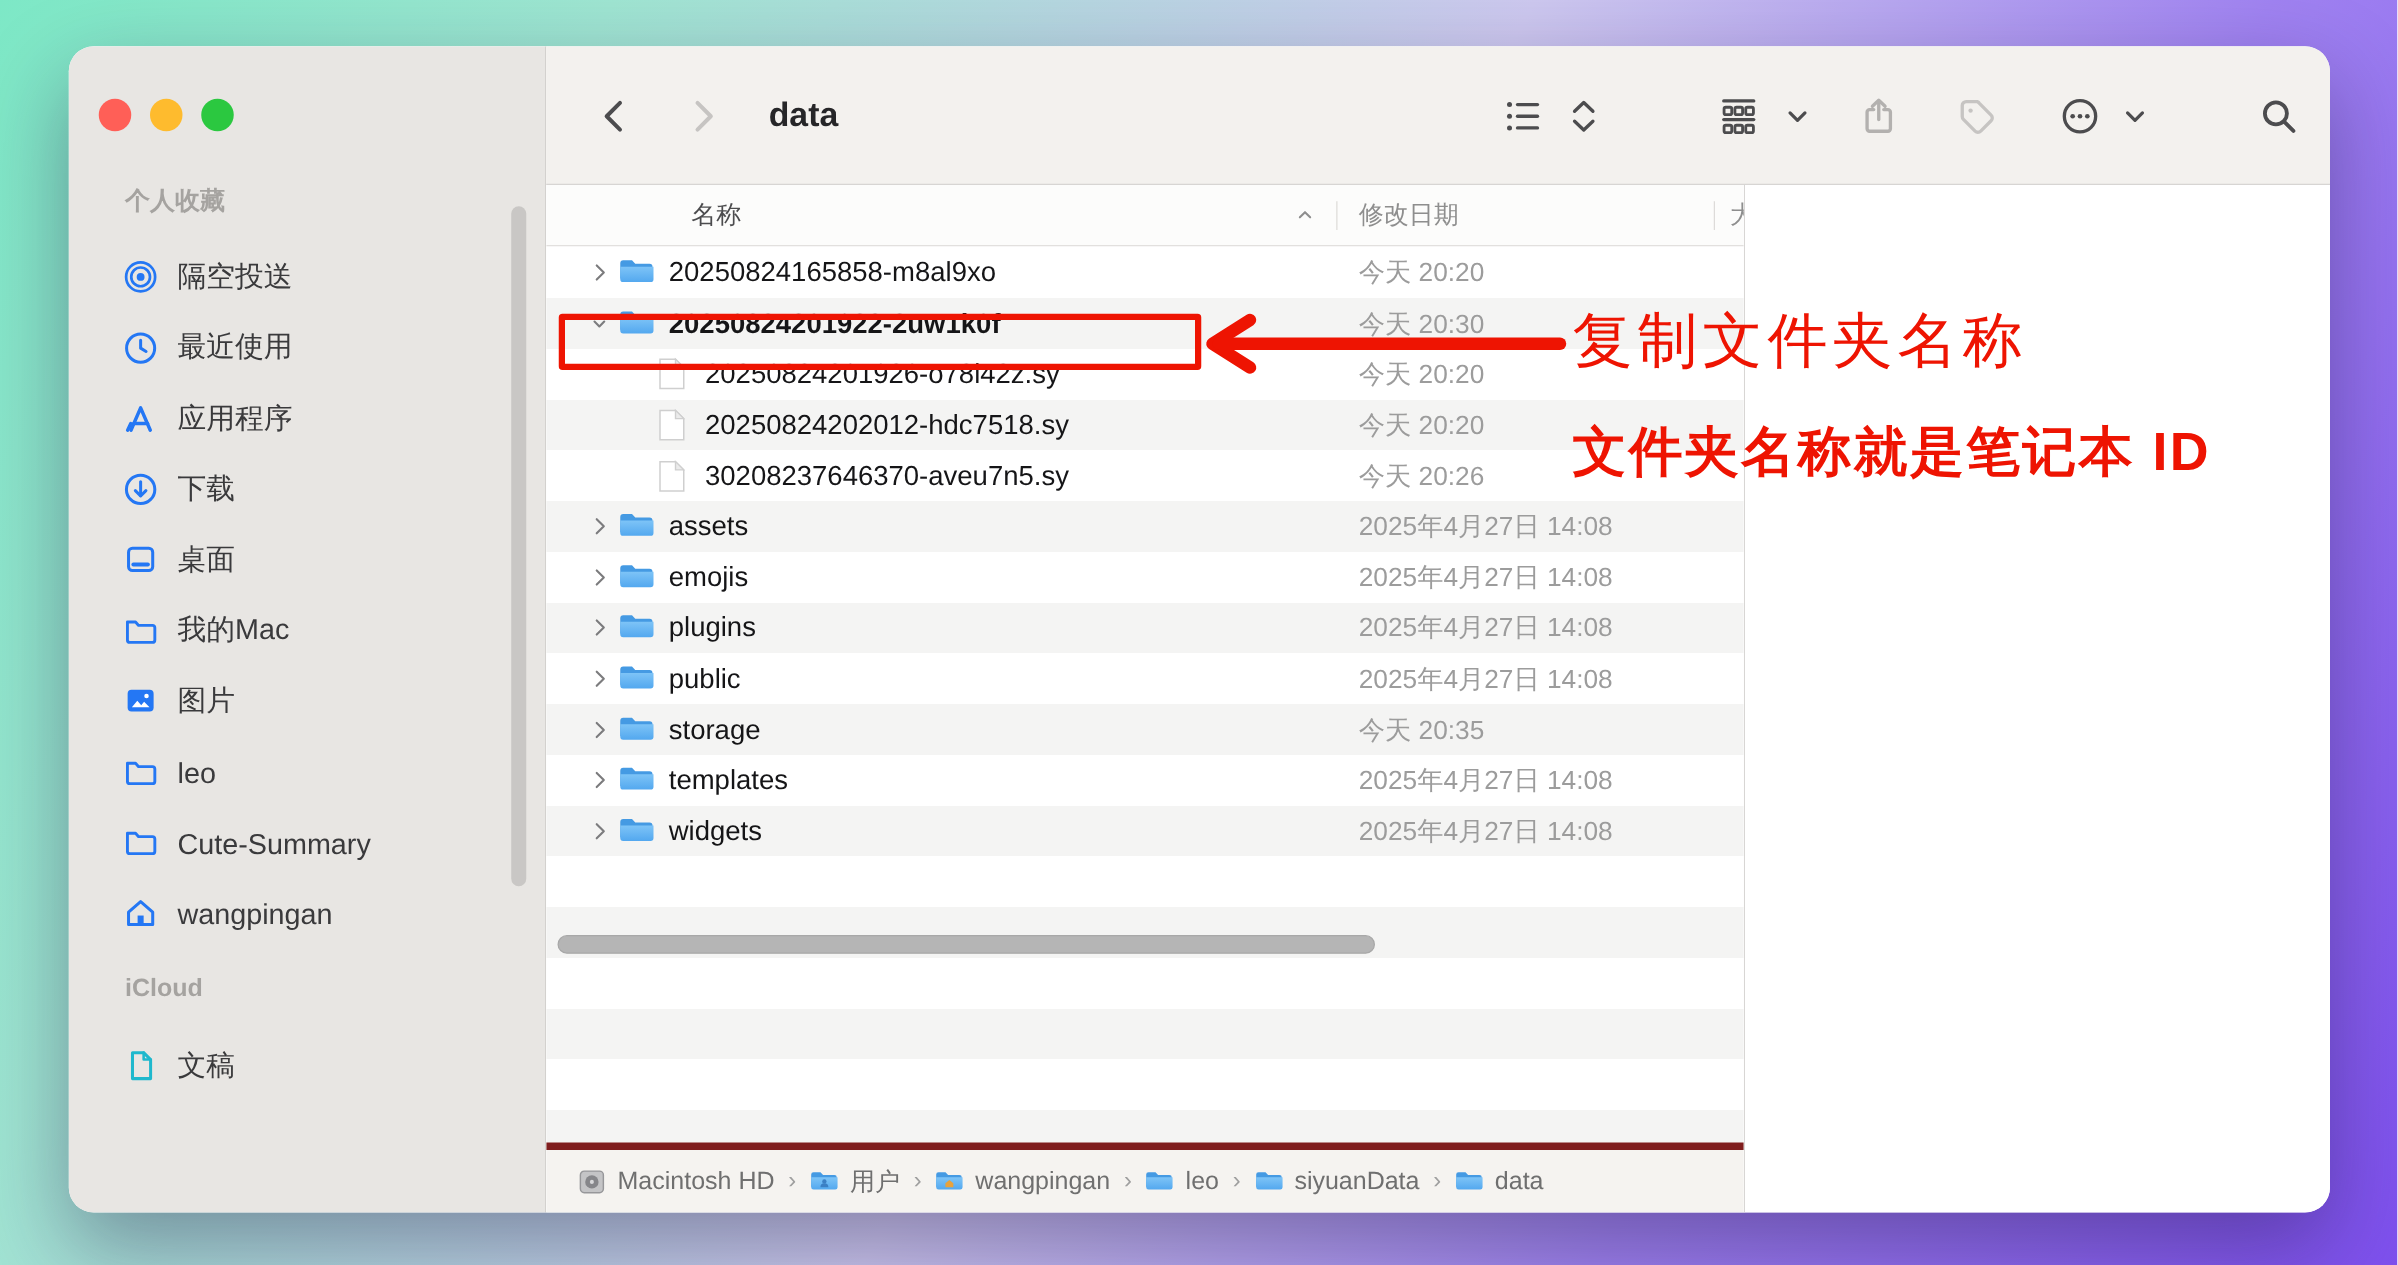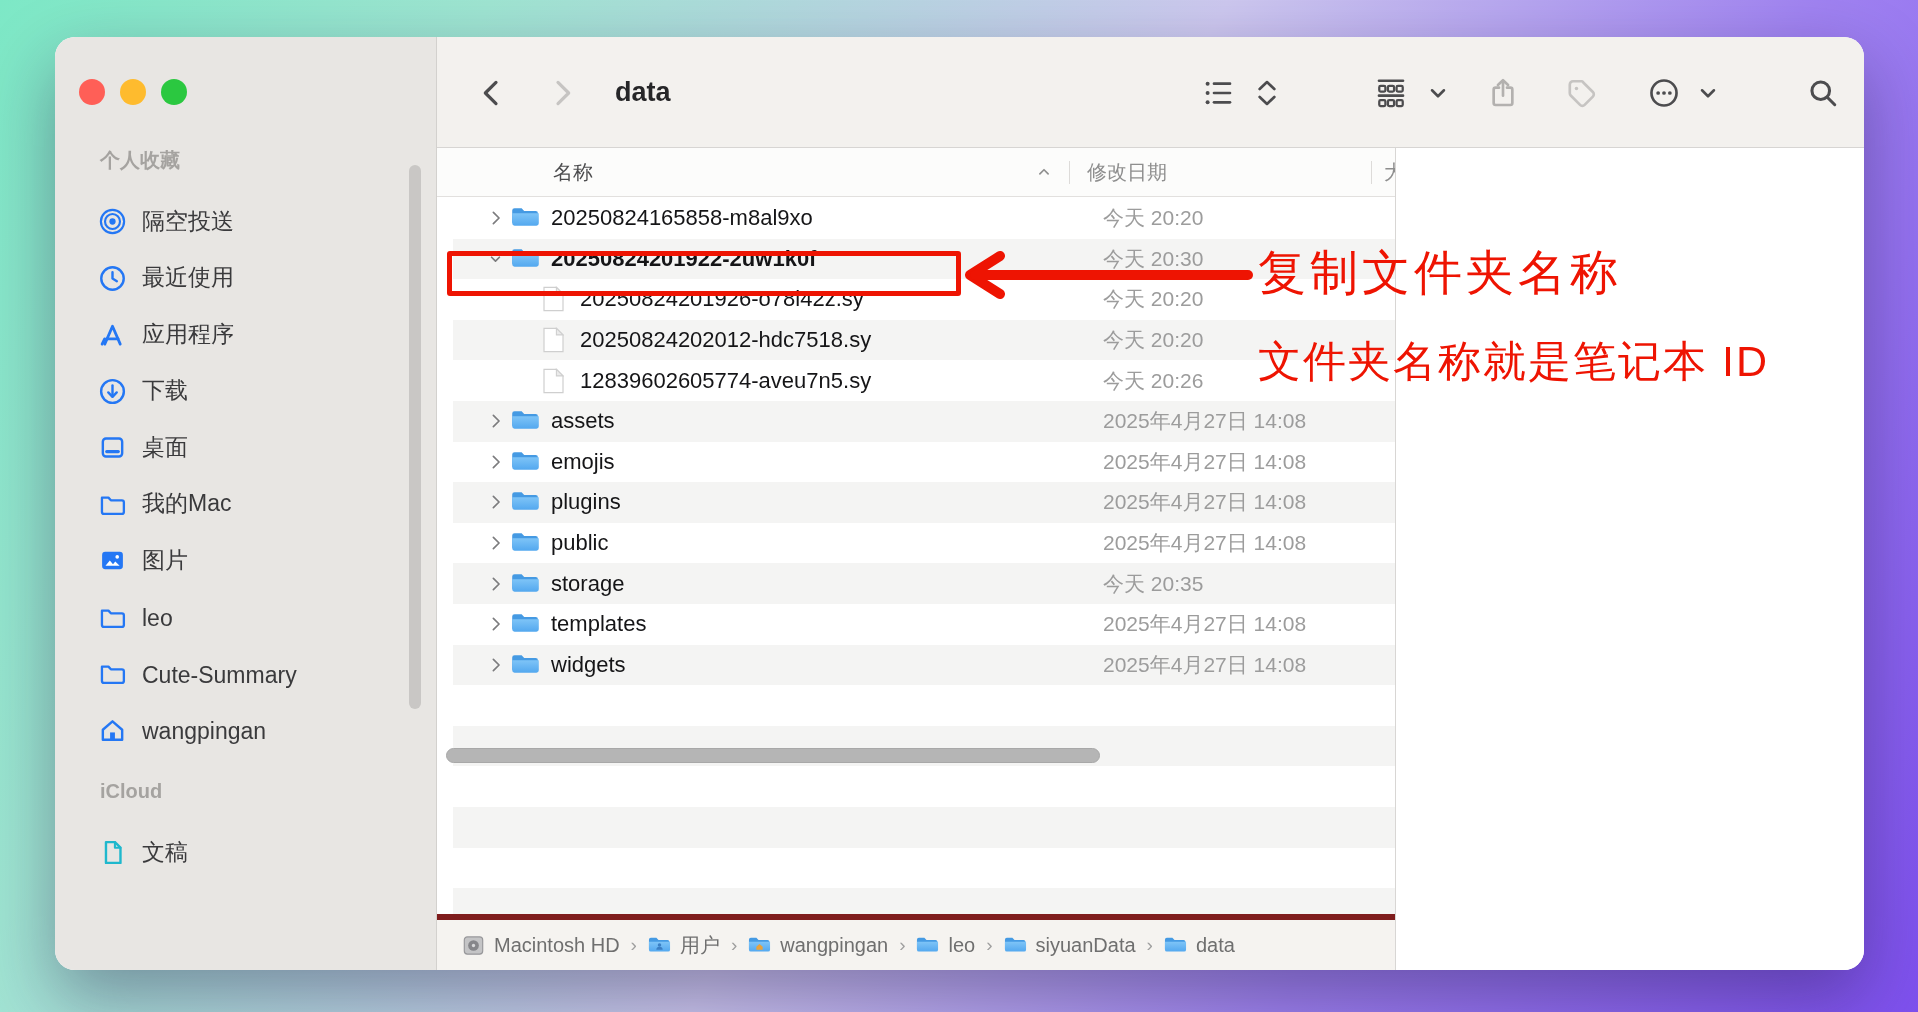--- a/index.html
+++ b/index.html
@@ -44,21 +44,21 @@
   .listarea { position:relative; width:958px; flex:0 0 958px; background:#fff; overflow:hidden; }
   .colheader { position:relative; height:49px; border-bottom:1px solid #e2e0de; background:#fcfcfb; }
   .colheader .ch { position:absolute; top:50%; transform:translateY(-50%); font-size:20px;
     color:#8e8e8e; white-space:nowrap; }
   .colheader .ch.first { color:#4c4c4e; }
   .colheader .sorticon { position:absolute; left:598px; top:50%; transform:translateY(-50%);
     color:#8e8e8e; } .colheader .sorticon svg{ width:18px;height:18px;display:block;}
   .colheader .cdiv { position:absolute; top:13px; width:1px; height:23px; background:#dddbd9; }
 
   .rows { position:absolute; left:0; right:0; top:50px; bottom:56px;
-    background:repeating-linear-gradient(180deg,#ffffff 0px,#ffffff 40.6px,#f4f4f3 40.6px,#f4f4f3 81.2px);margin-left:16px; }
+    background:repeating-linear-gradient(180deg,#ffffff 0px,#ffffff 40.6px,#f4f4f3 40.6px,#f4f4f3 81.2px); }
   .frow { position:relative; height:40.6px; }
   .frow .disc { position:absolute; left:30px; top:50%; transform:translateY(-50%);
     width:24px; text-align:center; color:#7c7c7e; }
   .frow .disc svg { width:17px; height:17px; display:block; margin:0 auto; }
   .frow .ficon { position:absolute; top:50%; transform:translateY(-50%); display:flex; }
   .frow .fname { position:absolute; top:50%; transform:translateY(-50%); font-size:22px;
     color:#151517; white-space:nowrap; }
   .frow .fdate { position:absolute; left:650px; top:50%; transform:translateY(-50%);
     font-size:21px; color:#9c9c9c; white-space:nowrap; }
 
@@ -70,21 +70,21 @@
   .pathbar .pitem { display:flex; align-items:center; gap:9px; white-space:nowrap; }
   .pathbar .picon svg { width:23px; height:23px; display:block; }
   .pathbar .psep { margin:0 11px; color:#9f9f9f; font-size:19px; }
   .preview { flex:1; background:#fff; border-left:1px solid #d8d6d4; }
 
   
   .ann { position:absolute; z-index:50; pointer-events:none; }
   #ann-box { left:447px; top:251px; width:514px; height:45px; border:5px solid #ee1402; border-radius:3px; }
   #ann-arrow { left:962px; top:247px; width:292px; height:56px; }
   #ann-t1 { left:1258px; top:241px; font-size:48px; font-weight:normal; color:#ee1402; letter-spacing:4px; white-space:nowrap; }
-  #ann-t2 { left:1258px; top:333px; font-size:43px; font-weight:normal; color:#ee1402; letter-spacing:2px; white-space:nowrap; }
+  #ann-t2 { left:1258px; top:333px; font-size:43px; font-weight:bold; color:#ee1402; letter-spacing:2px; white-space:nowrap; }
 </style>
 </head>
 <body>
 
 <div class="page">
   <div class="window">
 
     <aside class="sidebar">
       <div class="traffic">
         <span style="background:#ff5f57"></span>
@@ -347,21 +347,21 @@
                 <span class="fname" style="left: 127px;">20250824202012-hdc7518.sy</span>
                 <span class="fdate">今天 20:20</span>
               </div>
               <div class="frow">
                 <span class="ficon" style="left: 90px;">
                   <svg viewBox="0 0 21 26" style="width: 21px; height: 26px;">
                     <path fill="#ffffff" stroke="#cfcfcf" stroke-width="1.2" d="M1 1.3 h12.4 L20 7.9 v16.8 H1 Z"></path>
                     <path fill="#ebebeb" stroke="#cfcfcf" stroke-width="1.1" d="M13.4 1.3 V7.9 H20 Z"></path>
                   </svg>
                 </span>
-                <span class="fname" style="left: 127px;">12839602605774-aveu7n5.sy</span>
+                <span class="fname" style="left: 127px;">30208237646370-aveu7n5.sy</span>
                 <span class="fdate">今天 20:26</span>
               </div>
               <div class="frow">
                 <span class="disc">
                   <svg viewBox="0 0 24 24" fill="none" stroke="currentColor" stroke-width="2" stroke-linecap="round" stroke-linejoin="round">
                     <path d="M9 4 L17 12 L9 20" stroke-width="2.4"></path>
                   </svg>
                 </span>
                 <span class="ficon" style="left: 58px;">
                   <svg viewBox="0 0 29 24" style="width: 29px; height: 24px;">

